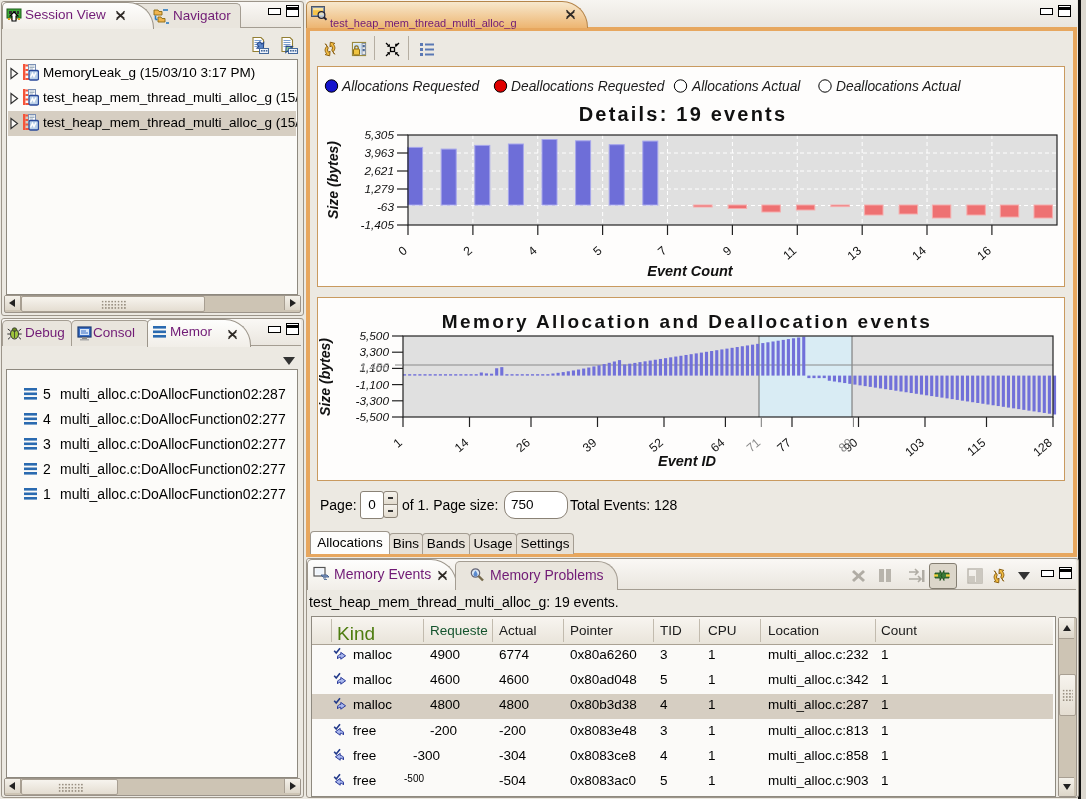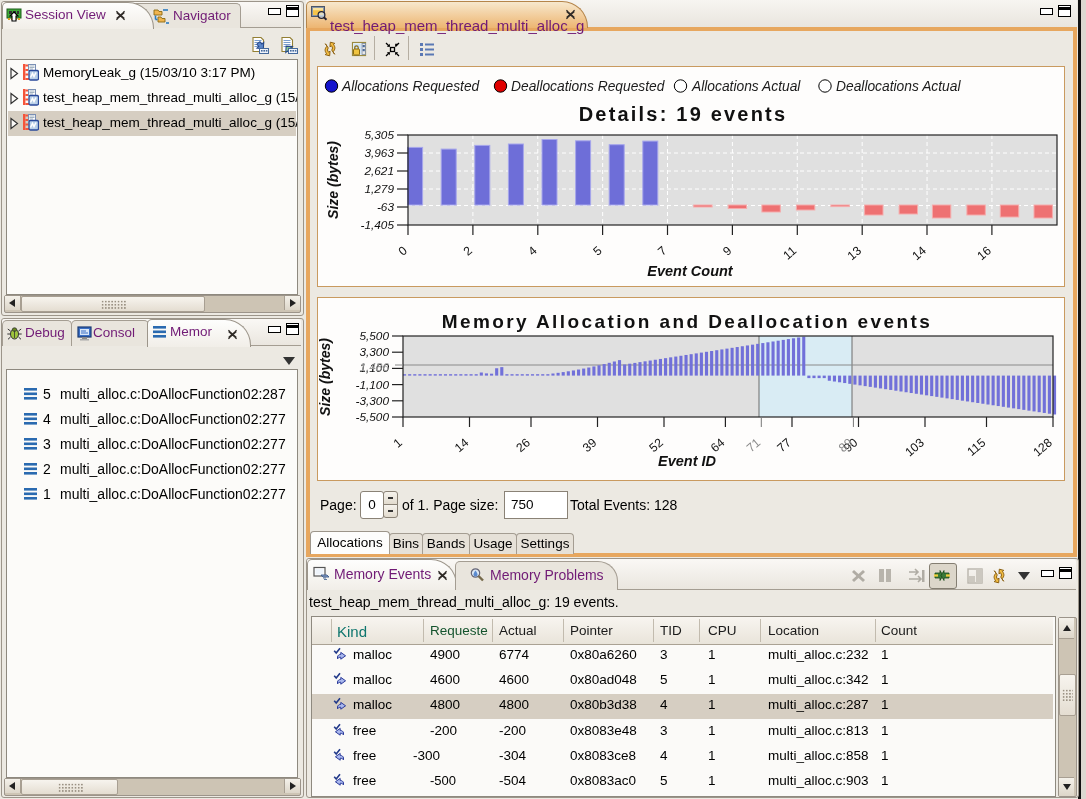--- a/index.html
+++ b/index.html
@@ -279,21 +279,21 @@
     <div class="abs" style="left:306px;top:553px;width:771px;height:4px;background:#e7a75f"></div>
     <div class="abs" style="left:306px;top:0;width:771px;height:27px;background:linear-gradient(#f7f5f1,#e9e5de)"></div>
     <div class="abs" style="left:306px;top:1px;width:280px;height:26px;background:linear-gradient(#f7e8cd,#edb571);border:1px solid #b5854a;border-bottom:none;border-radius:5px 26px 0 0"></div>
     <svg class="abs" style="left:311px;top:5px" width="17" height="16">
 <rect x="0.5" y="1.5" width="13" height="10" fill="#8a96a8" stroke="#4a5668" stroke-width="1"></rect>
 <rect x="2" y="3" width="10" height="7" fill="#f6c44a"></rect>
 <rect x="2" y="3" width="10" height="2.2" fill="#fbe39a"></rect>
 <circle cx="10.5" cy="10" r="3.4" fill="#dce8f2" fill-opacity="0.7" stroke="#223" stroke-width="1.2"></circle>
 <line x1="13" y1="12.4" x2="15.5" y2="14.8" stroke="#223" stroke-width="2"></line>
 </svg>
-    <div class="abs tabtext" style="left:330px;top:17px;font-size:15px">test_heap_mem_thread_multi_alloc_g</div>
+    <div class="abs tabtext" style="left:330px;top:17px;font-size:11px">test_heap_mem_thread_multi_alloc_g</div>
     <svg class="abs" style="left:565px;top:9px" width="11" height="11" viewBox="0 0 11 11">
 <g stroke="#2e2a26" fill="none">
 <path d="M1.8 2.3 L9.2 8.7 M1.8 8.7 L9.2 2.3" stroke-width="1.8"></path>
 <path d="M1.3 1.3 L2.6 1.9 M9.7 1.3 L8.4 1.9 M1.3 9.7 L2.6 9.1 M9.7 9.7 L8.4 9.1" stroke-width="1.1"></path>
 </g>
 </svg>
     <div class="abs" style="left:1040px;top:8px;width:11px;height:5px;border:1.6px solid #000;background:#fff"></div>
     <div class="abs" style="left:1058px;top:5px;width:11px;height:10px;border:1.6px solid #000;background:#fff">
       <div style="height:2.5px;background:#000;margin-top:1px"></div>
     </div>
@@ -601,21 +601,21 @@
     </svg>
     <div class="abs" style="left:320px;top:497px;font-size:14px">Page:</div>
     <div class="abs" style="left:360px;top:491px;width:22px;height:26px;background:#fff;border:1px solid #8a8276;border-radius:3px;font-size:13.5px;text-align:center;line-height:26px">0</div>
     <div class="abs" style="left:383px;top:491px;width:13px;height:12px;background:linear-gradient(#f6f3ed,#e2dbce);border:1px solid #8a8276;border-radius:3px 3px 0 0">
       <div style="width:5px;height:1.6px;background:#333;margin:5px auto 0"></div>
     </div>
     <div class="abs" style="left:383px;top:504px;width:13px;height:12px;background:linear-gradient(#f6f3ed,#e2dbce);border:1px solid #8a8276;border-radius:0 0 3px 3px">
       <div style="width:5px;height:1.6px;background:#333;margin:5px auto 0"></div>
     </div>
     <div class="abs" style="left:402px;top:497px;font-size:14px">of 1. Page size:</div>
-    <div class="abs" style="left:504px;top:491px;width:56px;height:26px;background:#fff;border:1px solid #8a8276;border-radius:0;font-size:13.5px;line-height:26px;padding-left:6px">750</div>
+    <div class="abs" style="left:504px;top:491px;width:56px;height:26px;background:#fff;border:1px solid #8a8276;border-radius:11px;font-size:13.5px;line-height:26px;padding-left:6px">750</div>
     <div class="abs" style="left:570px;top:497px;font-size:14px">Total Events: 128</div>
     <div class="abs" style="left:310px;top:531px;width:78px;height:22px;background:#fdfdfc;border:1px solid #9c958a;border-bottom:none;border-radius:4px 4px 0 0;font-size:13.5px;text-align:center;line-height:22px">Allocations</div>
     <div class="abs" style="left:389px;top:533px;width:32px;height:20px;background:#e6e1d8;border:1px solid #a49d92;border-bottom:none;border-radius:4px 4px 0 0;font-size:13.5px;text-align:center;line-height:20px">Bins</div>
     <div class="abs" style="left:422px;top:533px;width:46px;height:20px;background:#e6e1d8;border:1px solid #a49d92;border-bottom:none;border-radius:4px 4px 0 0;font-size:13.5px;text-align:center;line-height:20px">Bands</div>
     <div class="abs" style="left:469px;top:533px;width:46px;height:20px;background:#e6e1d8;border:1px solid #a49d92;border-bottom:none;border-radius:4px 4px 0 0;font-size:13.5px;text-align:center;line-height:20px">Usage</div>
     <div class="abs" style="left:516px;top:533px;width:56px;height:20px;background:#e6e1d8;border:1px solid #a49d92;border-bottom:none;border-radius:4px 4px 0 0;font-size:13.5px;text-align:center;line-height:20px">Settings</div>
     <div class="abs panel-border" style="left:306px;top:558px;width:771px;height:238px;border-radius:3px;background:#ece9e2"></div>
     <div class="abs" style="left:307px;top:559px;width:769px;height:30px;background:linear-gradient(#faf8f5,#eae6df);border-radius:3px 3px 0 0"></div>
     <div class="abs" style="left:307px;top:589px;width:769px;height:1px;background:#a49d92"></div>
     <div class="abs tab-active" style="left:307px;top:559px;width:148px;height:30px;border-radius:5px 26px 0 0"></div>
@@ -686,21 +686,21 @@
     <div class="abs" style="left:311px;top:616px;width:743px;height:179px;background:#fbfaf8;border:1px solid #8e897f"></div>
     <div class="abs" style="left:312px;top:617px;width:741px;height:27px;background:linear-gradient(#f8f5f0,#e9e4da);border-bottom:1px solid #aaa294"></div>
     <div class="abs" style="left:330.5px;top:619px;width:1px;height:23px;background:#c2bbae"></div>
     <div class="abs" style="left:423.3px;top:619px;width:1px;height:23px;background:#c2bbae"></div>
     <div class="abs" style="left:492.1px;top:619px;width:1px;height:23px;background:#c2bbae"></div>
     <div class="abs" style="left:563.1px;top:619px;width:1px;height:23px;background:#c2bbae"></div>
     <div class="abs" style="left:653.3px;top:619px;width:1px;height:23px;background:#c2bbae"></div>
     <div class="abs" style="left:699.4px;top:619px;width:1px;height:23px;background:#c2bbae"></div>
     <div class="abs" style="left:759.7px;top:619px;width:1px;height:23px;background:#c2bbae"></div>
     <div class="abs" style="left:874.9px;top:619px;width:1px;height:23px;background:#c2bbae"></div>
-    <div class="abs" style="left:337px;top:623px;font-size:15px;color:#0f766e">Kind</div>
+    <div class="abs" style="left:337px;top:623px;font-size:19px;color:#4d7c0f">Kind</div>
     <div class="abs" style="left:430px;top:623px;font-size:13.5px;color:#14532d">Requeste</div>
     <div class="abs" style="left:499px;top:623px;font-size:13.5px;color:#1a1a1a">Actual</div>
     <div class="abs" style="left:570px;top:623px;font-size:13.5px;color:#1a1a1a">Pointer</div>
     <div class="abs" style="left:660px;top:623px;font-size:13.5px;color:#1a1a1a">TID</div>
     <div class="abs" style="left:708px;top:623px;font-size:13.5px;color:#1a1a1a">CPU</div>
     <div class="abs" style="left:768px;top:623px;font-size:13.5px;color:#1a1a1a">Location</div>
     <div class="abs" style="left:881px;top:623px;font-size:13.5px;color:#1a1a1a">Count</div>
     <svg class="abs" style="left:333px;top:647.0px" width="15" height="15">
 <path d="M1.2 3.8 L3.2 6 L7 1.2" stroke="#223a8a" stroke-width="1.6" fill="none"></path>
 <path d="M4.5 10 C4.8 8.2 6.2 7.4 7.8 7.4 L7.8 5.4 L12.6 8.8 L7.8 12.2 L7.8 10.2 C6.6 10.2 5.4 10.5 4.5 11.8 Z" fill="#aab8ee" stroke="#2a3a9a" stroke-width="1"></path>
@@ -760,21 +760,21 @@
     <div class="abs" style="left:570px;top:747.8px;font-size:13.5px;white-space:nowrap">0x8083ce8</div>
     <div class="abs" style="left:660px;top:747.8px;font-size:13.5px;white-space:nowrap">4</div>
     <div class="abs" style="left:708px;top:747.8px;font-size:13.5px;white-space:nowrap">1</div>
     <div class="abs" style="left:768px;top:747.8px;font-size:13.5px;white-space:nowrap">multi_alloc.c:858</div>
     <div class="abs" style="left:881px;top:747.8px;font-size:13.5px;white-space:nowrap">1</div>
     <svg class="abs" style="left:333px;top:773.0px" width="15" height="15">
 <path d="M1.2 3.8 L3.2 6 L7 1.2" stroke="#223a8a" stroke-width="1.6" fill="none"></path>
 <path d="M10.5 10 C10.2 8.2 8.8 7.4 7.2 7.4 L7.2 5.4 L2.4 8.8 L7.2 12.2 L7.2 10.2 C8.4 10.2 9.6 10.5 10.5 11.8 Z" fill="#aab8ee" stroke="#2a3a9a" stroke-width="1"></path>
 </svg>
     <div class="abs" style="left:353px;top:773.0px;font-size:13.5px;white-space:nowrap">free</div>
-    <div class="abs" style="left:430px;top:773.0px;font-size:13px;white-space:nowrap">-500</div>
+    <div class="abs" style="left:404px;top:773.0px;font-size:10px;white-space:nowrap">-500</div>
     <div class="abs" style="left:499px;top:773.0px;font-size:13.5px;white-space:nowrap">-504</div>
     <div class="abs" style="left:570px;top:773.0px;font-size:13.5px;white-space:nowrap">0x8083ac0</div>
     <div class="abs" style="left:660px;top:773.0px;font-size:13.5px;white-space:nowrap">5</div>
     <div class="abs" style="left:708px;top:773.0px;font-size:13.5px;white-space:nowrap">1</div>
     <div class="abs" style="left:768px;top:773.0px;font-size:13.5px;white-space:nowrap">multi_alloc.c:903</div>
     <div class="abs" style="left:881px;top:773.0px;font-size:13.5px;white-space:nowrap">1</div>
     <div class="abs" style="left:1058px;top:617px;width:17px;height:178px;background:#cdc4b4;border:1px solid #9c948a;border-radius:2px">
 <div class="abs" style="left:0;top:0;width:15px;height:20px;background:linear-gradient(#f4f1ea,#ddd6c9);border-bottom:1px solid #a89f92">
         <div style="width:0;height:0;border-left:4.5px solid transparent;border-right:4.5px solid transparent;border-bottom:6px solid #222;margin:7px auto 0"></div>
       </div>

